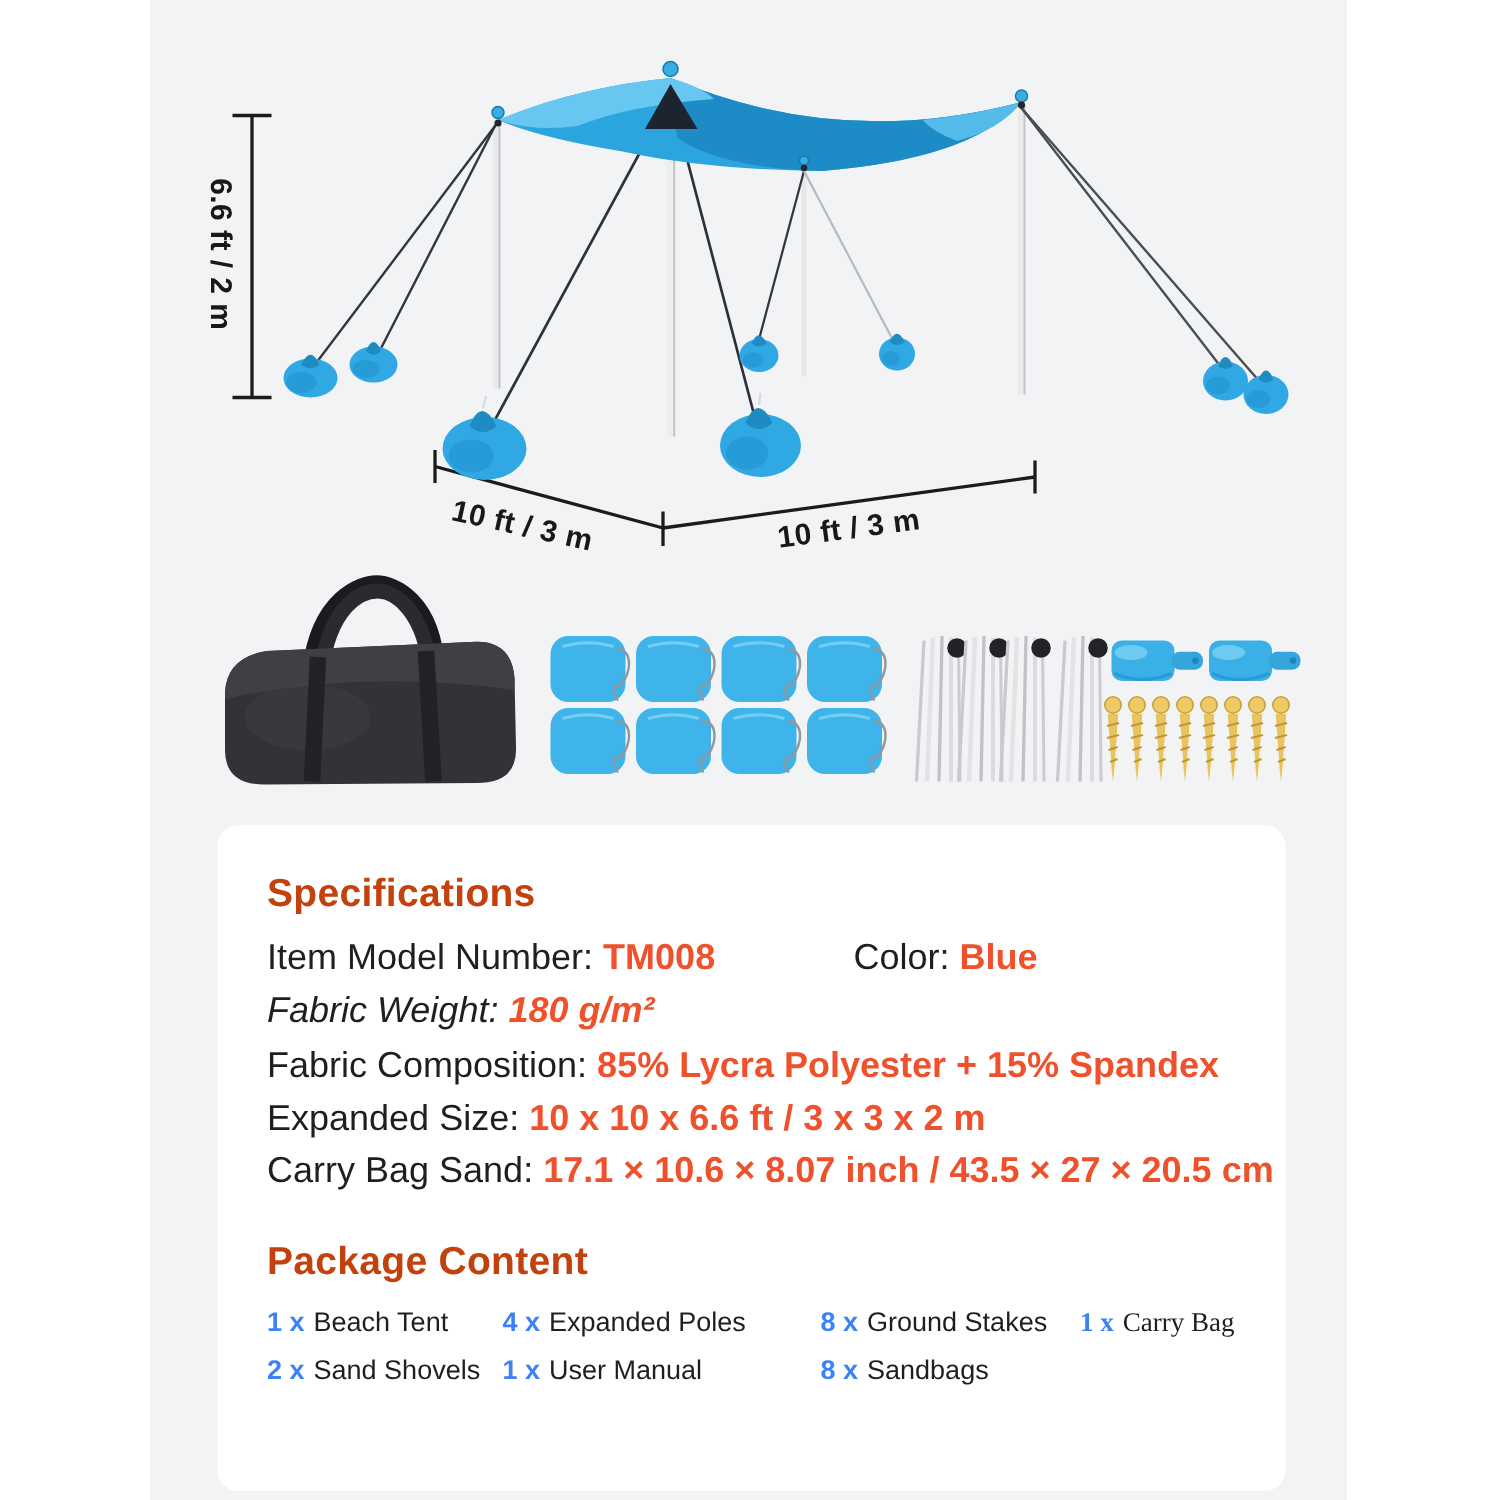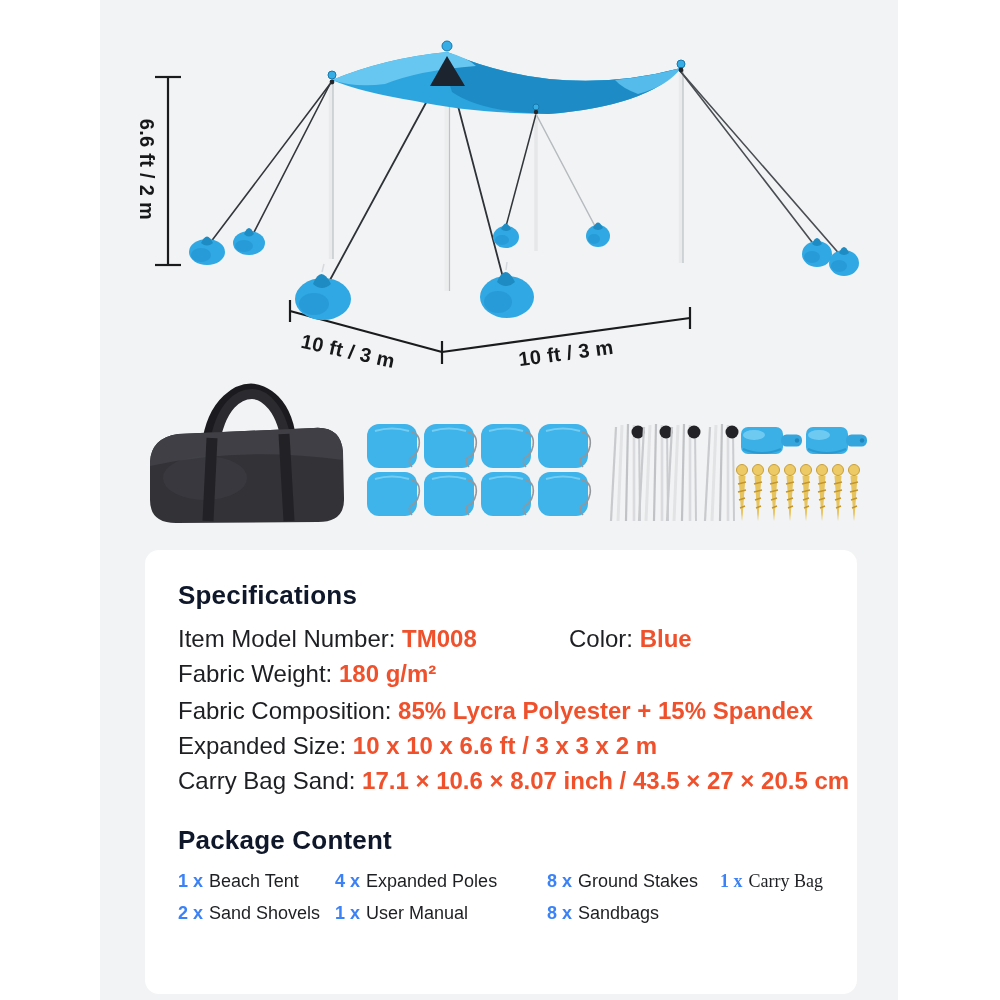--- a/index.html
+++ b/index.html
@@ -20,31 +20,31 @@
   }
   .dim-h{left:-40px;top:158px;width:172px;transform:rotate(90deg);}
   .dim-l{left:178px;top:340px;width:140px;transform:rotate(12.5deg);}
   .dim-r{left:396px;top:342px;width:140px;transform:rotate(-7.5deg);}
   .card{
     position:absolute;left:45px;top:550px;width:712px;height:444px;
     background:#ffffff;border-radius:14px;
   }
   .card h2{
     position:absolute;left:33px;margin:0;
-    font-size:26px;font-weight:bold;color:#0f172a;letter-spacing:.2px;
+    font-size:26px;font-weight:bold;color:#c2410c;letter-spacing:.2px;
   }
   .h-spec{top:30px;}
   .h-pkg{top:275px;}
   .spec-line{position:absolute;left:33px;right:4px;height:24px;font-size:24px;color:#1e1f22;white-space:nowrap;}
   .spec-cell{position:absolute;top:0;white-space:nowrap;}
   .cellL{left:0;}
   .cellR{left:372px;margin-left:19px;}
   .spec-line .lab{color:#1e1f22;font-weight:normal;}
   .spec-line .val{color:#ef512c;font-weight:bold;}
-  .l1{top:75px;} .l2{top:110px;} .l3{top:147px;} .l4{top:182px;} .l5{top:217px;}
+  .l1{top:75px;} .l2{top:110px;font-style:italic;} .l3{top:147px;} .l4{top:182px;} .l5{top:217px;}
   .pkg-row{position:absolute;left:0;width:712px;height:24px;font-size:18px;}
   .r1{top:321px;} .r2{top:353px;}
   .pkg-item{position:absolute;top:0;white-space:nowrap;color:#1e1f22;}
   .p1{left:33px;} .p2{left:190px;} .p3{left:402px;} .p4{left:575px;font-family:Liberation Serif, serif;}
   .pkg-item .qty{color:#3b82f6;font-weight:bold;margin-right:6px;}
 </style>
 </head>
 <body>
 
 <div class="panel">

